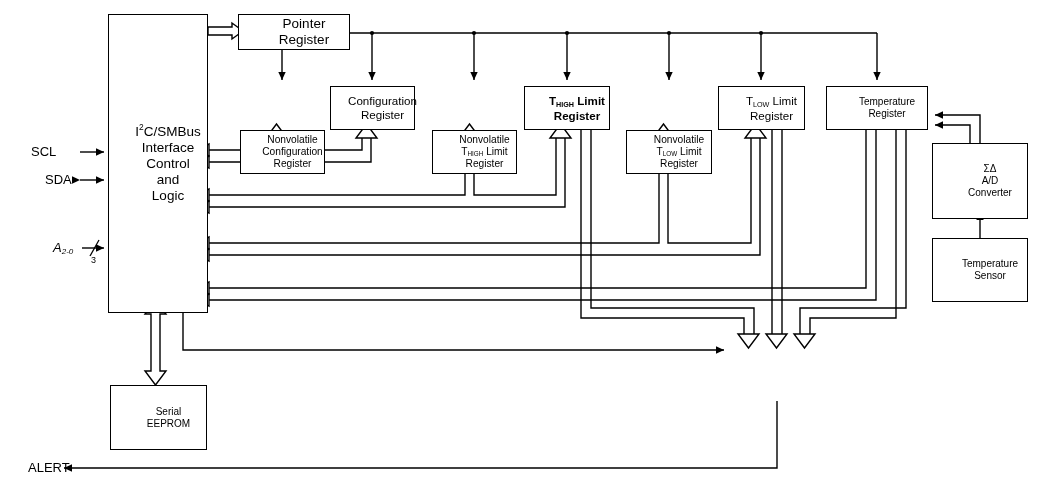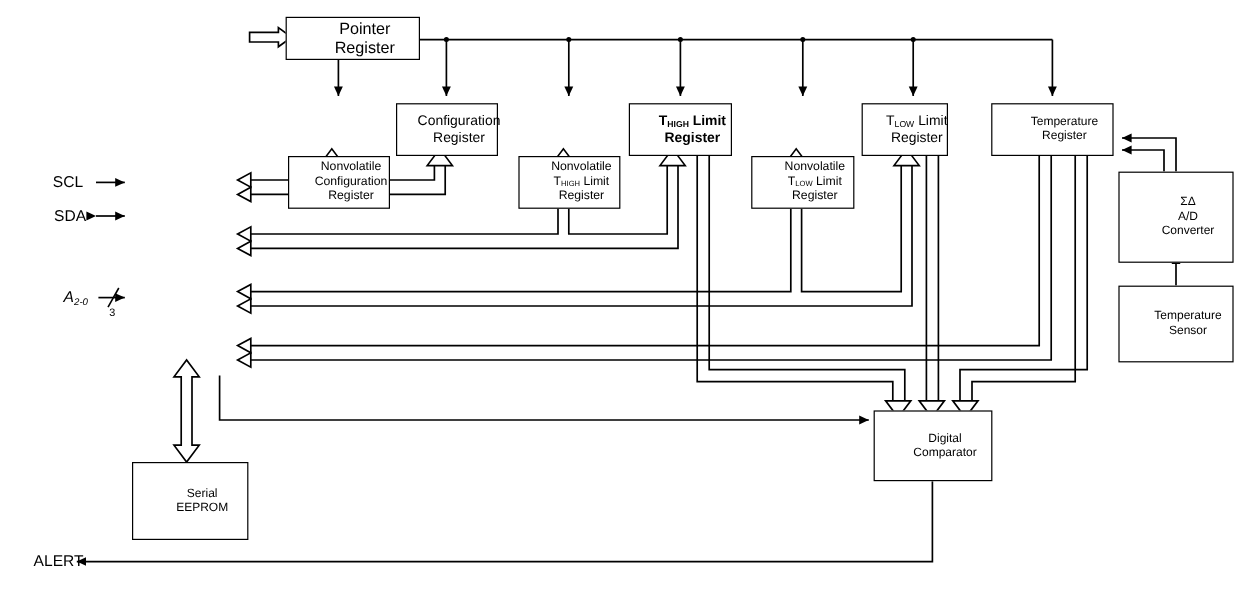--- a/index.html
+++ b/index.html
@@ -131,26 +131,33 @@
       <path d="M151,314 L145,314 L155.5,300 L166,314 L160,314 L160,371 L166,371 L155.5,385 L145,371 L151,371 Z" fill="#fff" stroke="#000" stroke-width="1.4"></path>
 
       <path d="M980,143 L980,115 L935,115" marker-end="url(#arrA)"></path>
       <path d="M970,143 L970,125 L935,125" marker-end="url(#arrA)"></path>
 
       <line x1="980" y1="238" x2="980" y2="212" marker-end="url(#arrA)"></line>
 
     </g>
   </svg>
 
-  <div class="pinlbl" style="left:44px;top:144px;">SCL</div>
+  <div class="pinlbl" style="left:31px;top:144px;">SCL</div>
   <div class="pinlbl" style="left:45px;top:172px;">SDA</div>
   <div class="pinlbl" style="left:53px;top:240px;font-style:italic;"><span>A</span><span class="sub">2-0</span></div>
   <div class="buslbl" style="left:91px;top:255px;">3</div>
   <div class="pinlbl" style="left:28px;top:460px;">ALERT</div>
 
+  <div class="blk f14" style="left:108px;top:14px;width:100px;height:299px;">
+    <span class="ln"><span>I</span><sup style="font-size:0.62em">2</sup><span>C/SMBus</span></span>
+    <span class="ln">Interface</span>
+    <span class="ln">Control</span>
+    <span class="ln">and</span>
+    <span class="ln">Logic</span>
+  </div>
 
   <div class="blk f14" style="left:238px;top:14px;width:112px;height:36px;">
     <span class="ln">Pointer</span>
     <span class="ln">Register</span>
   </div>
 
   <div class="blk f11" style="left:240px;top:86px;width:85px;height:44px;">
     <span class="ln">Nonvolatile</span>
     <span class="ln">Configuration</span>
     <span class="ln">Register</span>
@@ -171,21 +178,21 @@
     <span class="ln"><span>T</span><span class="sub">HIGH</span><span> Limit</span></span>
     <span class="ln">Register</span>
   </div>
 
   <div class="blk f11" style="left:626px;top:86px;width:86px;height:44px;">
     <span class="ln">Nonvolatile</span>
     <span class="ln"><span>T</span><span class="sub">LOW</span><span> Limit</span></span>
     <span class="ln">Register</span>
   </div>
 
-  <div class="blk f12" style="left:718px;top:86px;width:72px;height:44px;">
+  <div class="blk f12" style="left:718px;top:86px;width:87px;height:44px;">
     <span class="ln"><span>T</span><span class="sub">LOW</span><span> Limit</span></span>
     <span class="ln">Register</span>
   </div>
 
   <div class="blk f13" style="left:826px;top:86px;width:102px;height:44px;">
     <span class="ln">Temperature</span>
     <span class="ln">Register</span>
   </div>
 
   <div class="blk f13" style="left:932px;top:143px;width:96px;height:76px;">
@@ -197,18 +204,14 @@
   <div class="blk f13" style="left:932px;top:238px;width:96px;height:64px;">
     <span class="ln">Temperature</span>
     <span class="ln">Sensor</span>
   </div>
 
   <div class="blk f13" style="left:110px;top:385px;width:97px;height:65px;">
     <span class="ln">Serial</span>
     <span class="ln">EEPROM</span>
   </div>
 
-  <div class="blk f13" style="left:728px;top:342px;width:99px;height:59px;">
-    <span class="ln">Digital</span>
-    <span class="ln">Comparator</span>
-  </div>
 
 </div>
 
 </body></html>

